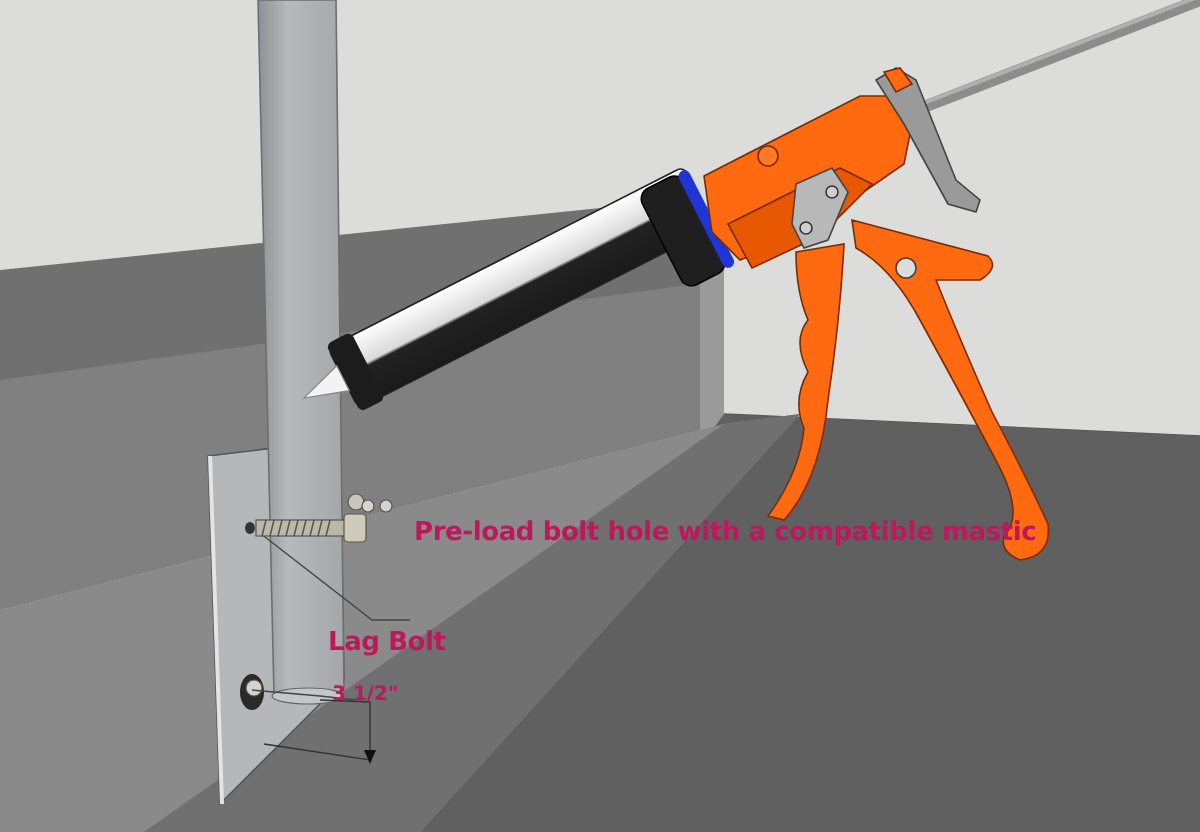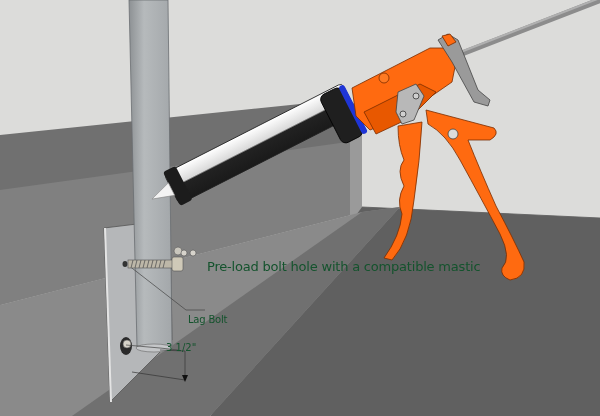--- a/index.html
+++ b/index.html
@@ -1,20 +1,20 @@
 <!DOCTYPE html>
 <html><head>
 <meta charset="utf-8">
 <style>
   html, body { margin: 0; padding: 0; background: #dcdcda; }
   body { width: 600px; height: 416px; overflow: hidden; position: relative; font-family: "DejaVu Sans", sans-serif; }
   #scene { position: absolute; left: 0; top: 0; width: 600px; height: 416px; }
-  .label { position: absolute; font-family: "DejaVu Sans", sans-serif; font-weight: normal; color: #14532d; white-space: nowrap; }
+  .label { position: absolute; font-family: "DejaVu Sans", sans-serif; font-weight: bold; color: #be185d; white-space: nowrap; }
   #lbl-mastic { left: 207px; top: 259px; font-size: 13px; letter-spacing: -0.2px; }
-  #lbl-lag { left: 188px; top: 314px; font-size: 10px; letter-spacing: -0.2px; }
+  #lbl-lag { left: 164px; top: 314px; font-size: 13px; letter-spacing: -0.2px; }
   #lbl-dim { left: 166px; top: 342px; font-size: 10px; }
 </style>
 </head>
 <body>
 
 <svg id="scene" viewBox="0 0 600 416" xmlns="http://www.w3.org/2000/svg">
 
   <rect x="0" y="0" width="600" height="416" fill="#dcdcda"></rect>
 
   <polygon points="0,135 310,103 362,103 362,212 0,305" fill="#707070"></polygon>

